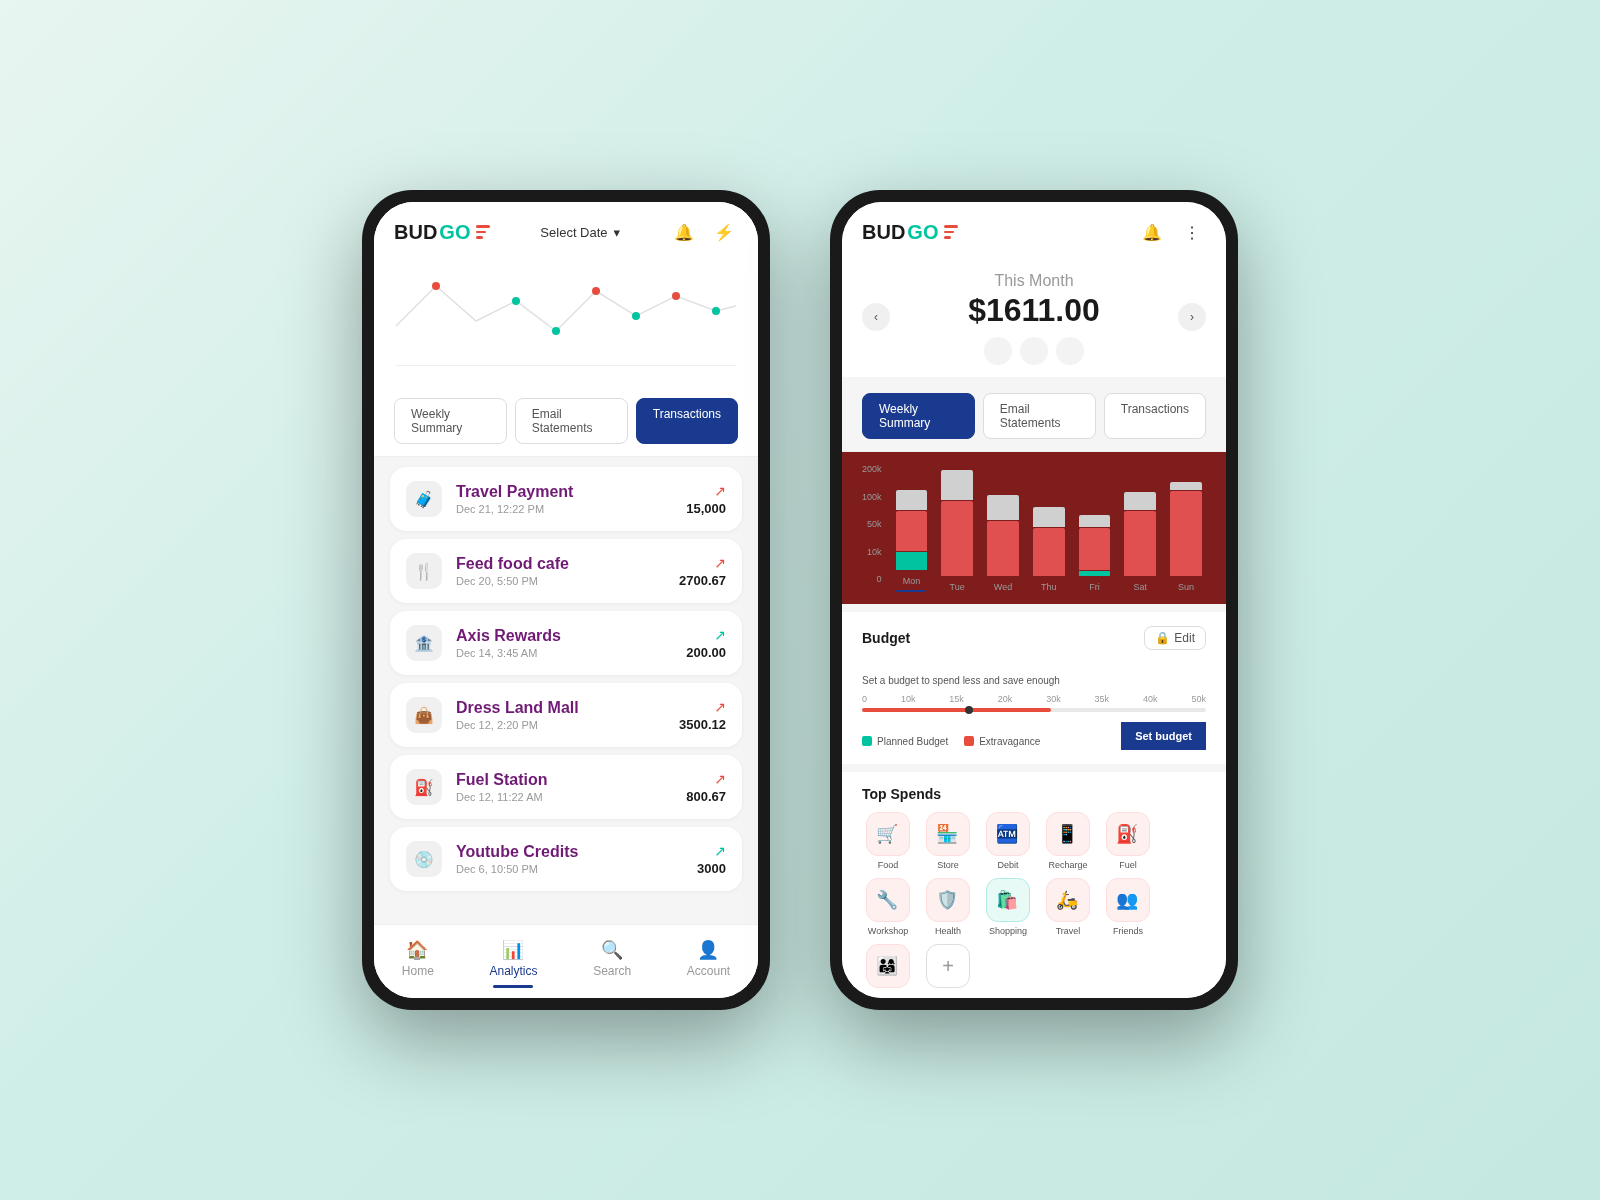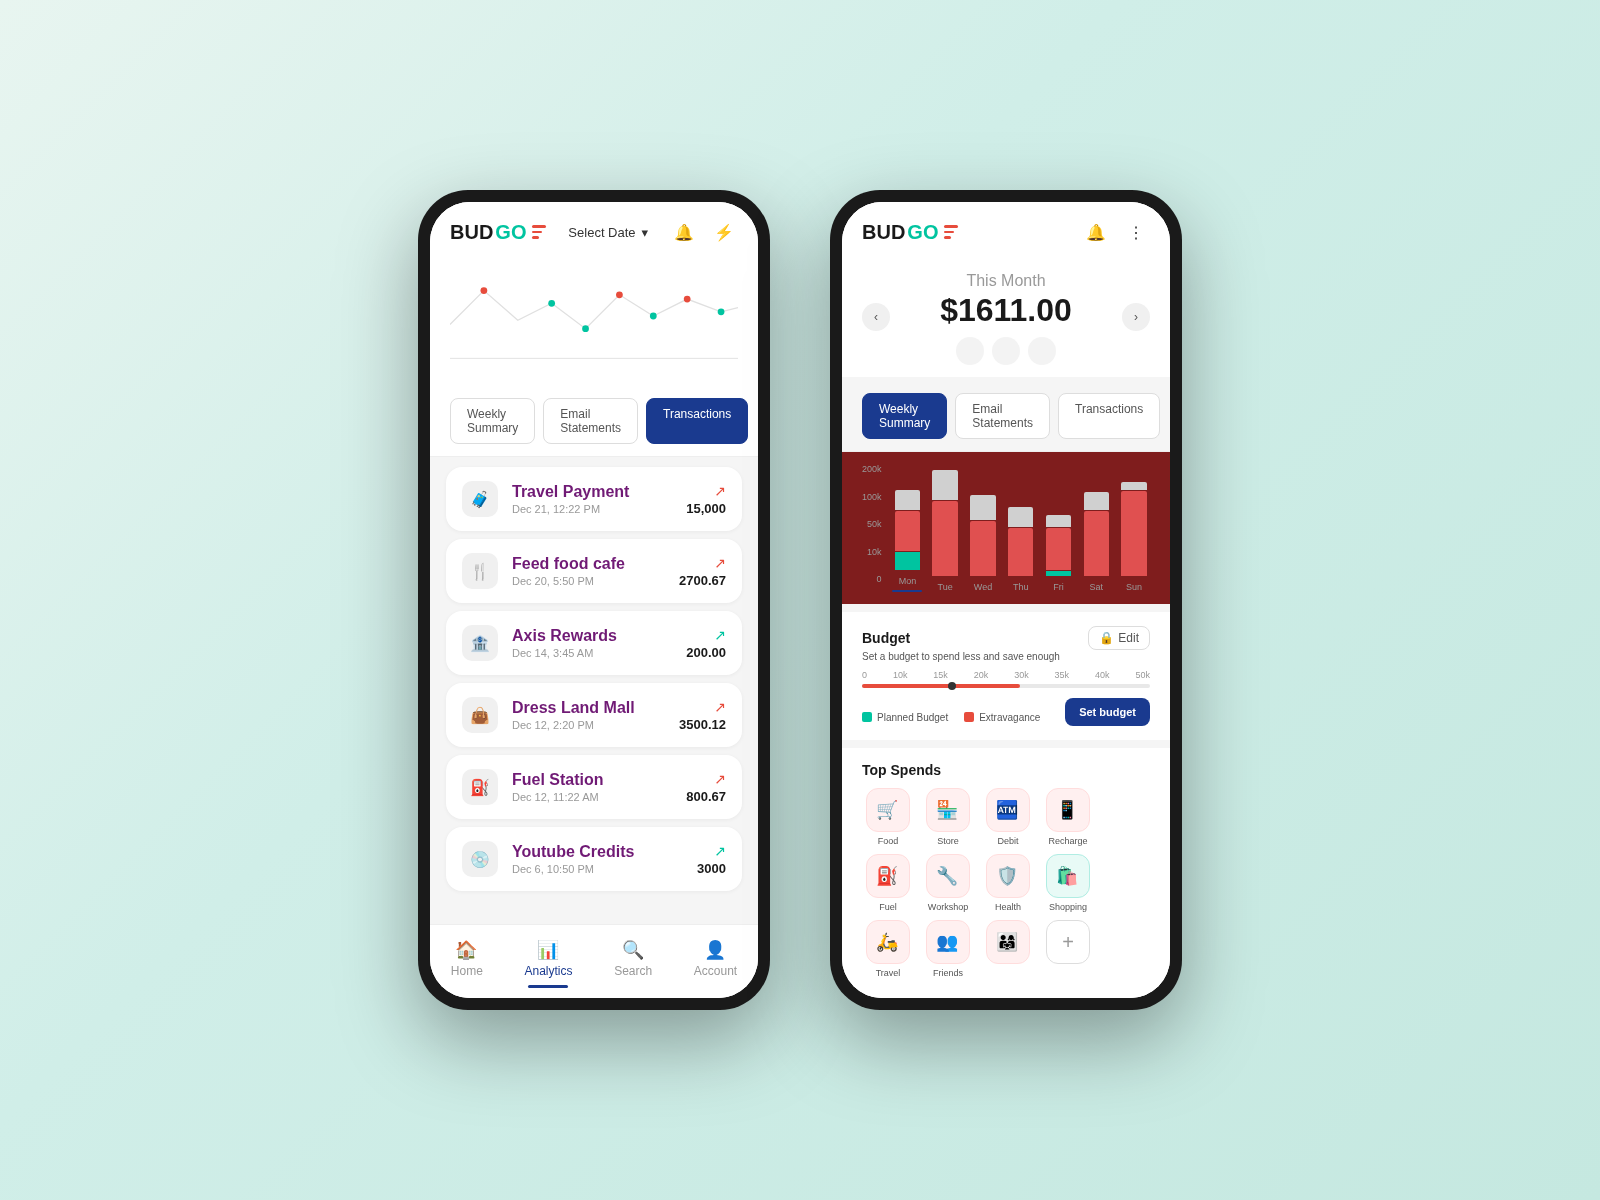--- a/index.html
+++ b/index.html
@@ -14,21 +14,21 @@
       overflow: hidden;
     }
     .phones-container {
       display: flex;
       gap: 60px;
       align-items: center;
     }
 
     
     .phone {
-      width: 352px;
+      width: 408px;
       height: 820px;
       background: #1a1a1a;
       border-radius: 50px;
       padding: 12px;
       box-shadow: 0 30px 80px rgba(0,0,0,0.35);
       position: relative;
     }
     .phone-screen {
       width: 100%;
       height: 100%;
@@ -308,21 +308,21 @@
     
     .budget-section {
       background: white;
       margin-top: 8px;
       padding: 14px 20px;
     }
     .section-header {
       display: flex;
       justify-content: space-between;
       align-items: center;
-      margin-bottom: 0;
+      margin-bottom: 24px;
     }
     .section-title { font-size: 14px; font-weight: 600; color: #1a1a1a; }
     .edit-btn {
       display: flex;
       align-items: center;
       gap: 4px;
       font-size: 12px;
       color: #555;
       cursor: pointer;
       border: 1px solid #ddd;
@@ -394,21 +394,21 @@
     }
     .legend-dot {
       width: 10px;
       height: 10px;
       border-radius: 2px;
     }
     .set-budget-btn {
       background: #1a3a8f;
       color: white;
       border: none;
-      border-radius: 8px;
+      border-radius: 0;
       padding: 8px 14px;
       font-size: 11px;
       font-weight: 600;
       cursor: pointer;
       margin-left: auto;
     }
 
     
     .top-spends {
       background: white;

